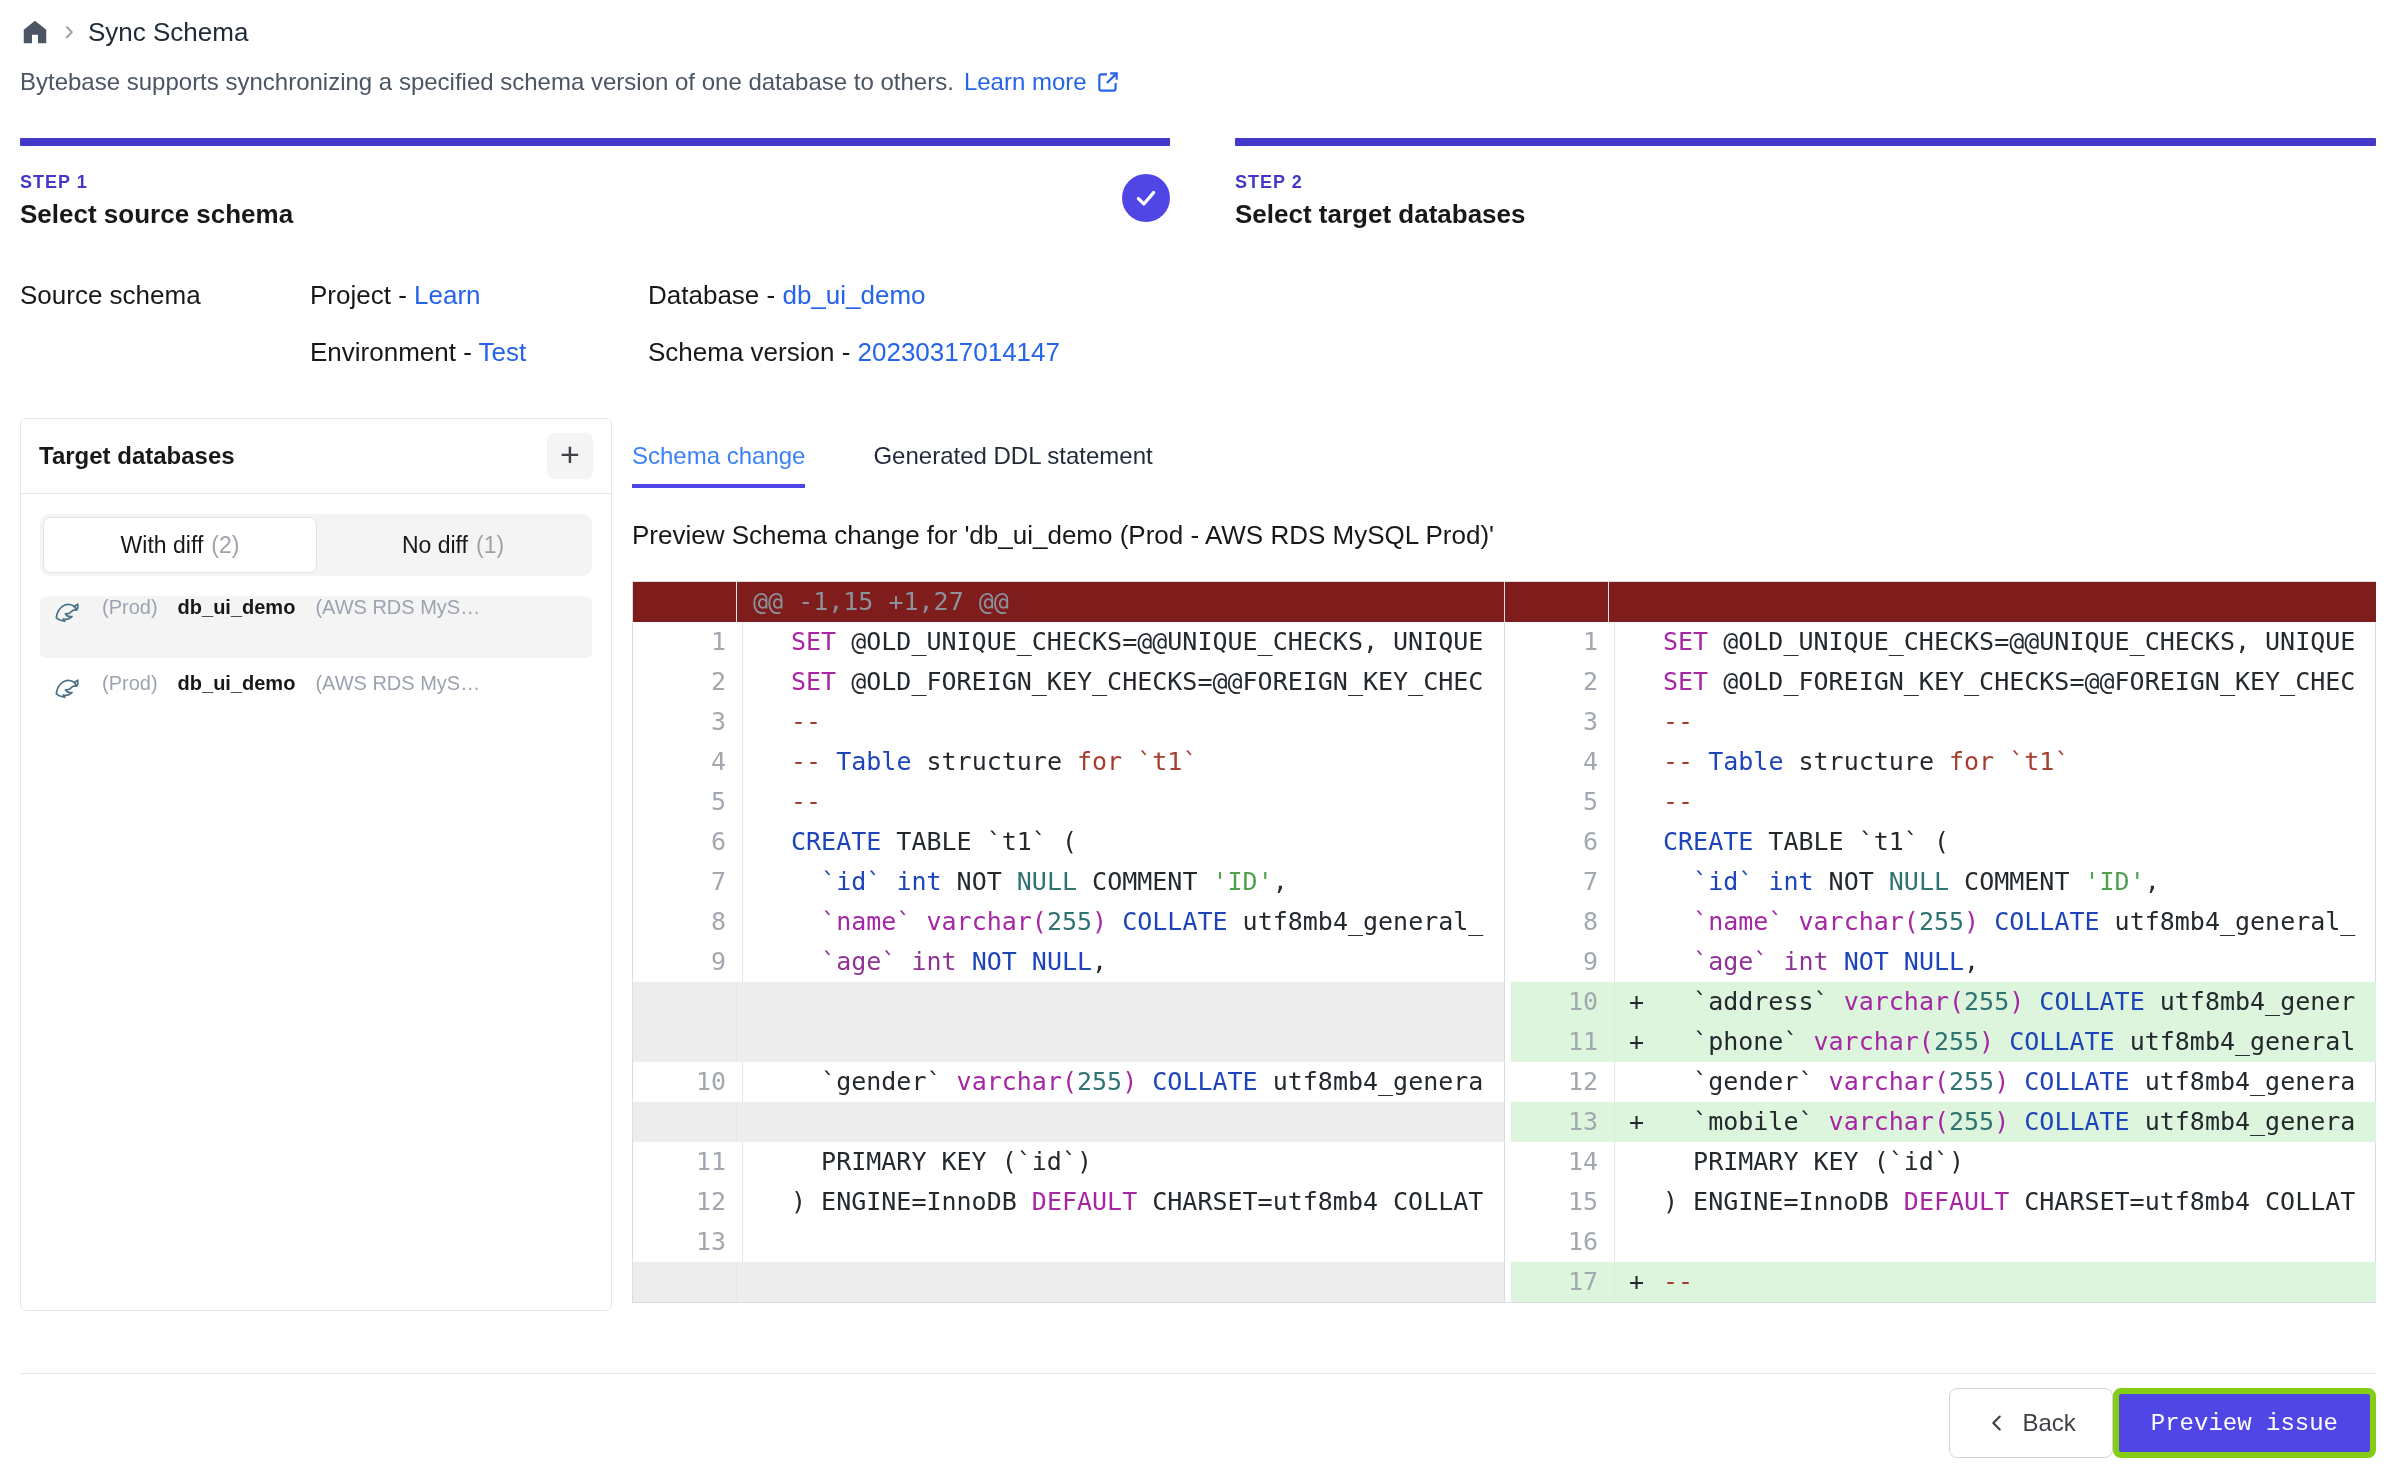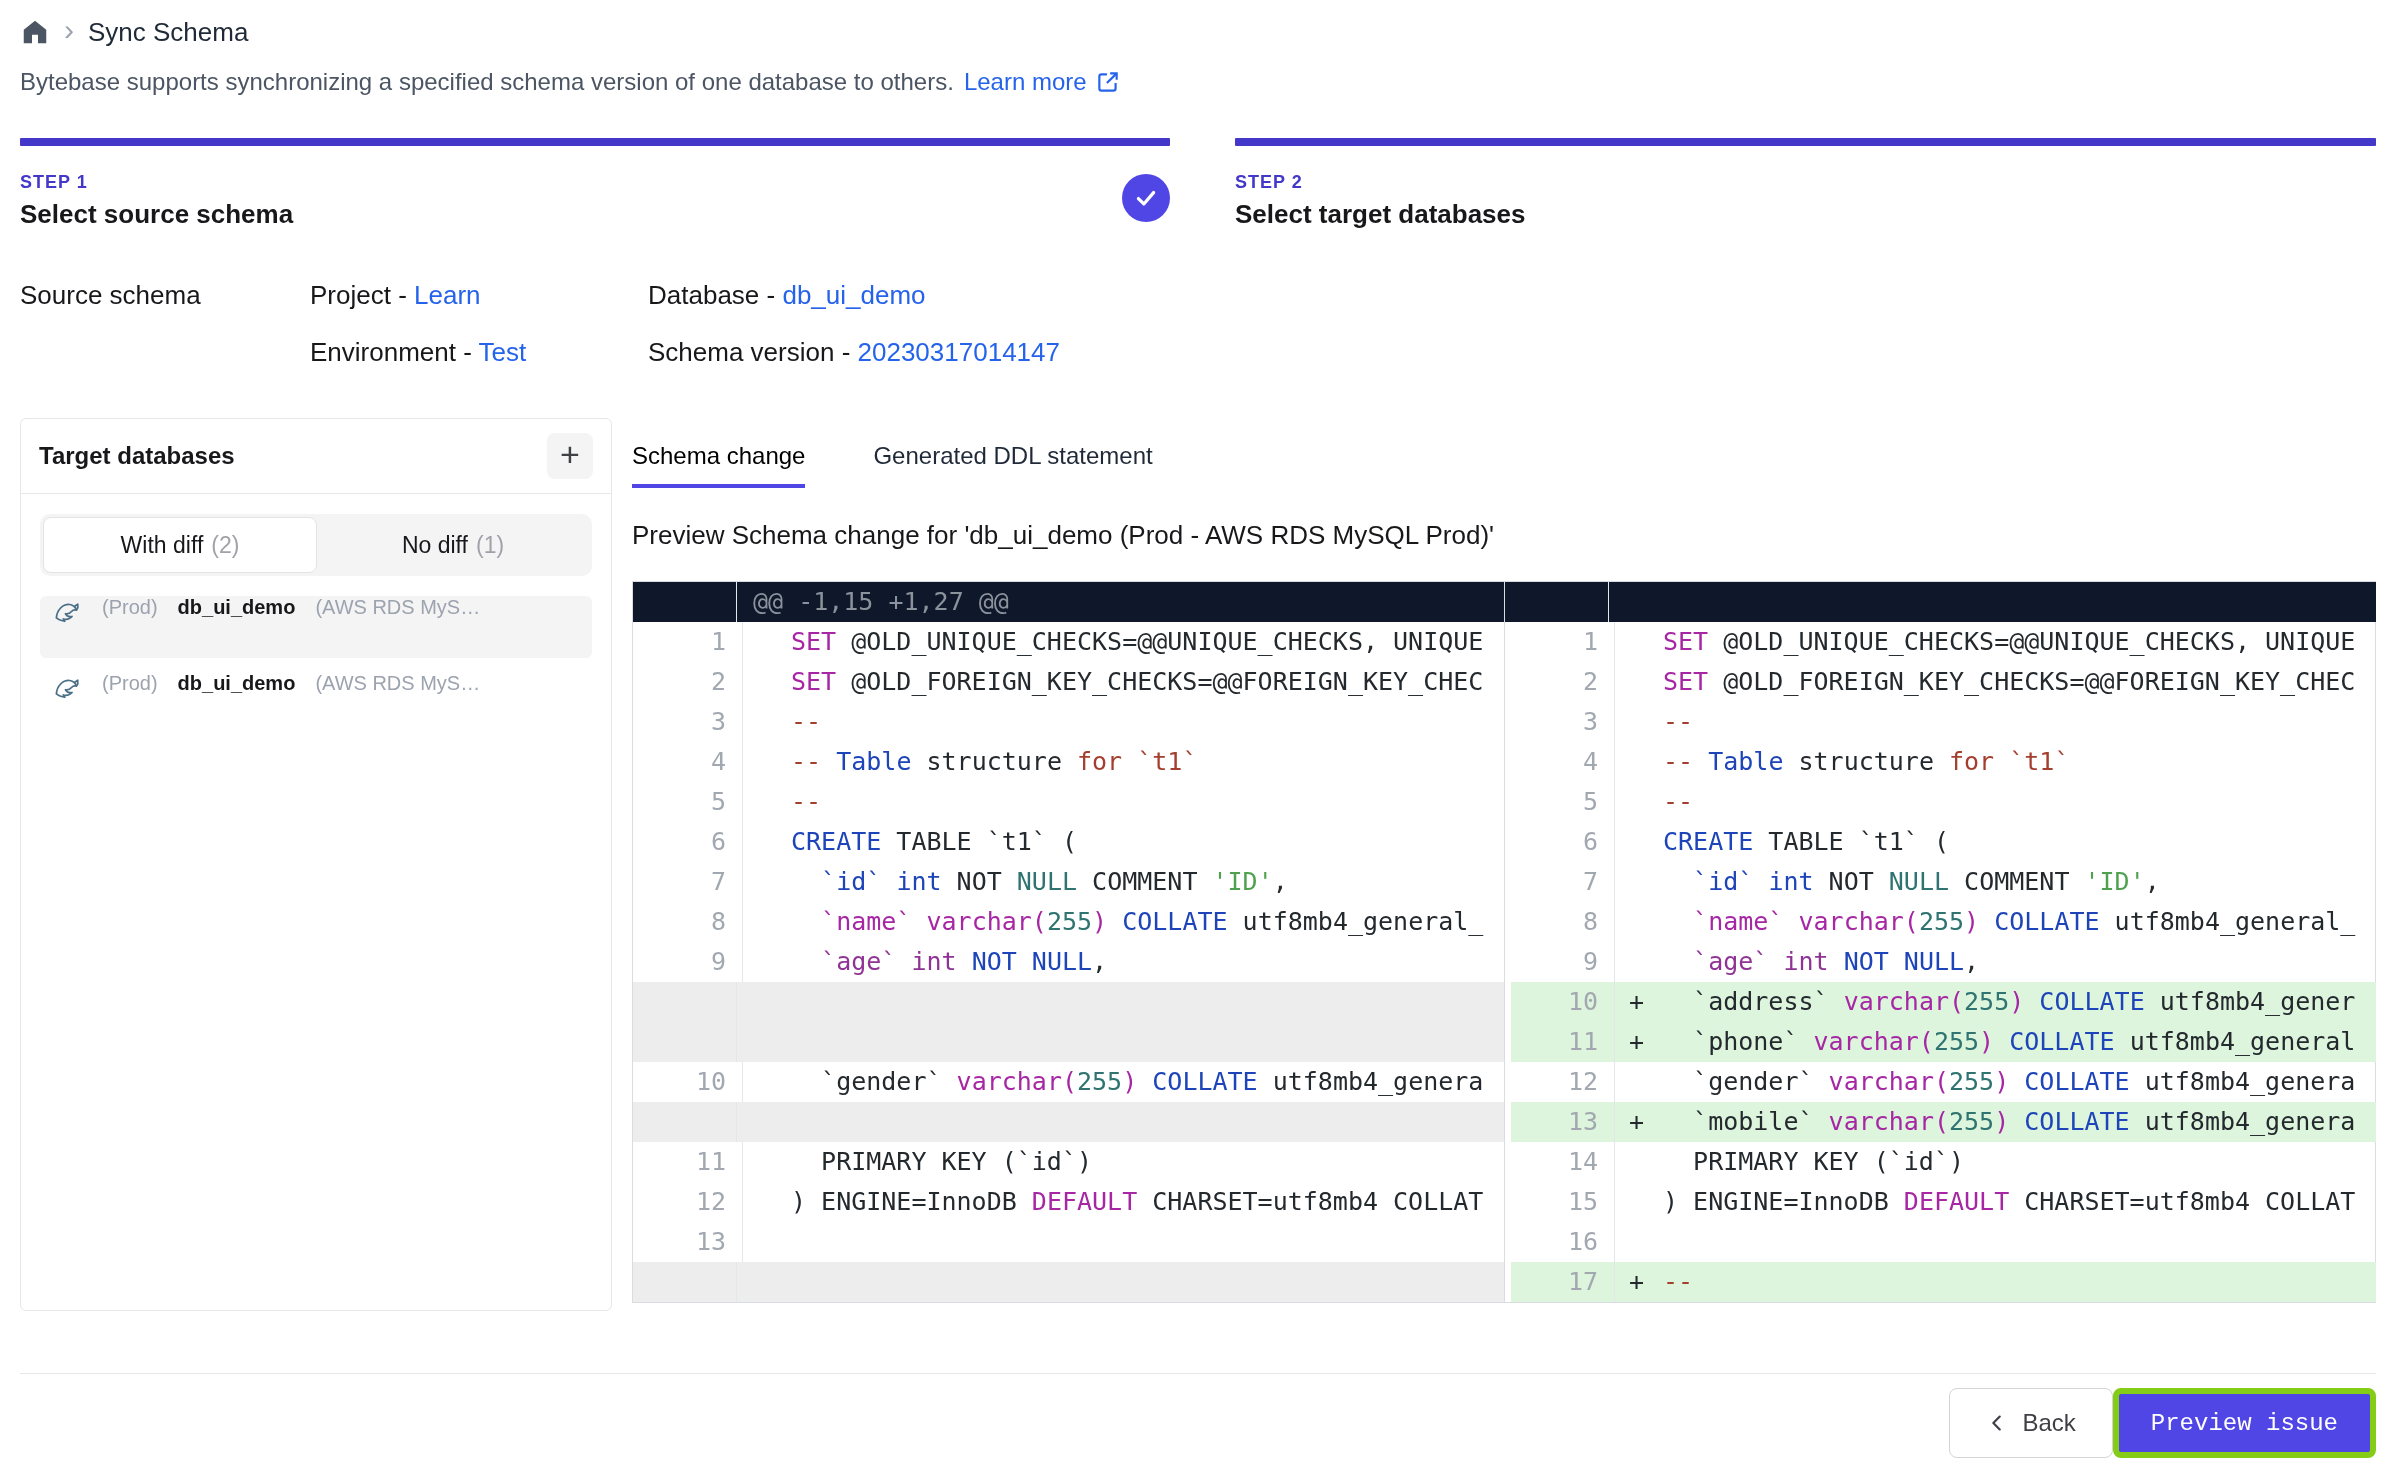--- a/index.html
+++ b/index.html
@@ -47,32 +47,32 @@
   .db-item{display:flex;gap:20px;height:62px;border-radius:6px;padding:0 12px;font-size:20px;cursor:pointer;overflow:hidden;white-space:nowrap;}
   .db-item.selected{background:#f4f4f5;}
   .db-env{color:#9ca3af;}
   .db-name{color:#18181b;font-weight:600;}
   .db-inst{color:#9ca3af;overflow:hidden;text-overflow:ellipsis;}
 
   
   .right{flex:1;padding-top:24px;min-width:0;}
   .tabs{display:flex;gap:68px;font-size:24px;font-weight:500;}
   .tab{cursor:pointer;padding-bottom:14px;color:#1f2937;border-bottom:4px solid transparent;}
-  .tab.active{color:#000000;border-bottom-color:#4f46e5;}
+  .tab.active{color:#3b82f6;border-bottom-color:#4f46e5;}
   .preview-title{margin-top:32px;font-size:26px;font-weight:500;color:#18181b;}
 
   
   .diff{margin-top:30px;border:1px solid #d9dce1;display:flex;background:#fff;}
   .pane{width:50%;flex:none;min-width:0;}
   .pane.rp{border-left:1px solid #d9dce1;}
   .drow{display:flex;height:40px;}
   .gut{width:104px;flex:none;box-sizing:border-box;text-align:right;padding-right:16px;font-family:"DejaVu Sans Mono",monospace;font-size:25px;line-height:40px;color:#a2a8b0;border-right:1px solid #e3e6ea;}
   .code{flex:1;min-width:0;overflow:hidden;white-space:pre;font-family:"DejaVu Sans Mono",monospace;font-size:25px;line-height:40px;color:#24292e;padding-left:6px;}
   .prefix{display:inline-block;width:34px;padding-left:8px;color:#24292e;}
-  .drow.header .gut,.drow.header .code{background:#0f172a;}
+  .drow.header .gut,.drow.header .code{background:#7f1d1d;}
   .drow.header .code{color:#8b929c;padding-left:16px;}
   .drow.filler .gut,.drow.filler .code{background:#ededed;}
   .drow.add .gut,.drow.add .code{background:#ddf4dd;}
 
   
   .footer-rule{margin-top:62px;border-top:1px solid #e5e7eb;}
   .footer{margin-top:14px;display:flex;justify-content:flex-end;gap:0;padding-bottom:10px;}
   .btn{height:70px;border-radius:8px;font-size:24px;display:inline-flex;align-items:center;justify-content:center;cursor:pointer;box-sizing:border-box;}
   .btn-back{background:#fff;border:1px solid #d4d4d8;color:#3f3f46;padding:0 36px;gap:14px;}
   .btn-primary{background:#4f46e5;border:6px solid #84cc16;color:#fff;padding:0 32px;font-weight:500;font-family:Liberation Mono, monospace;}

